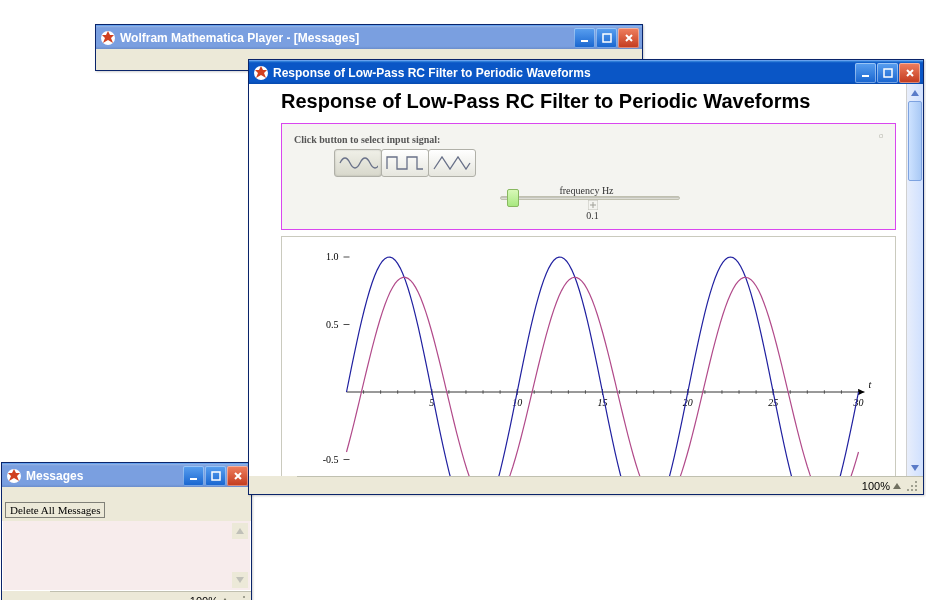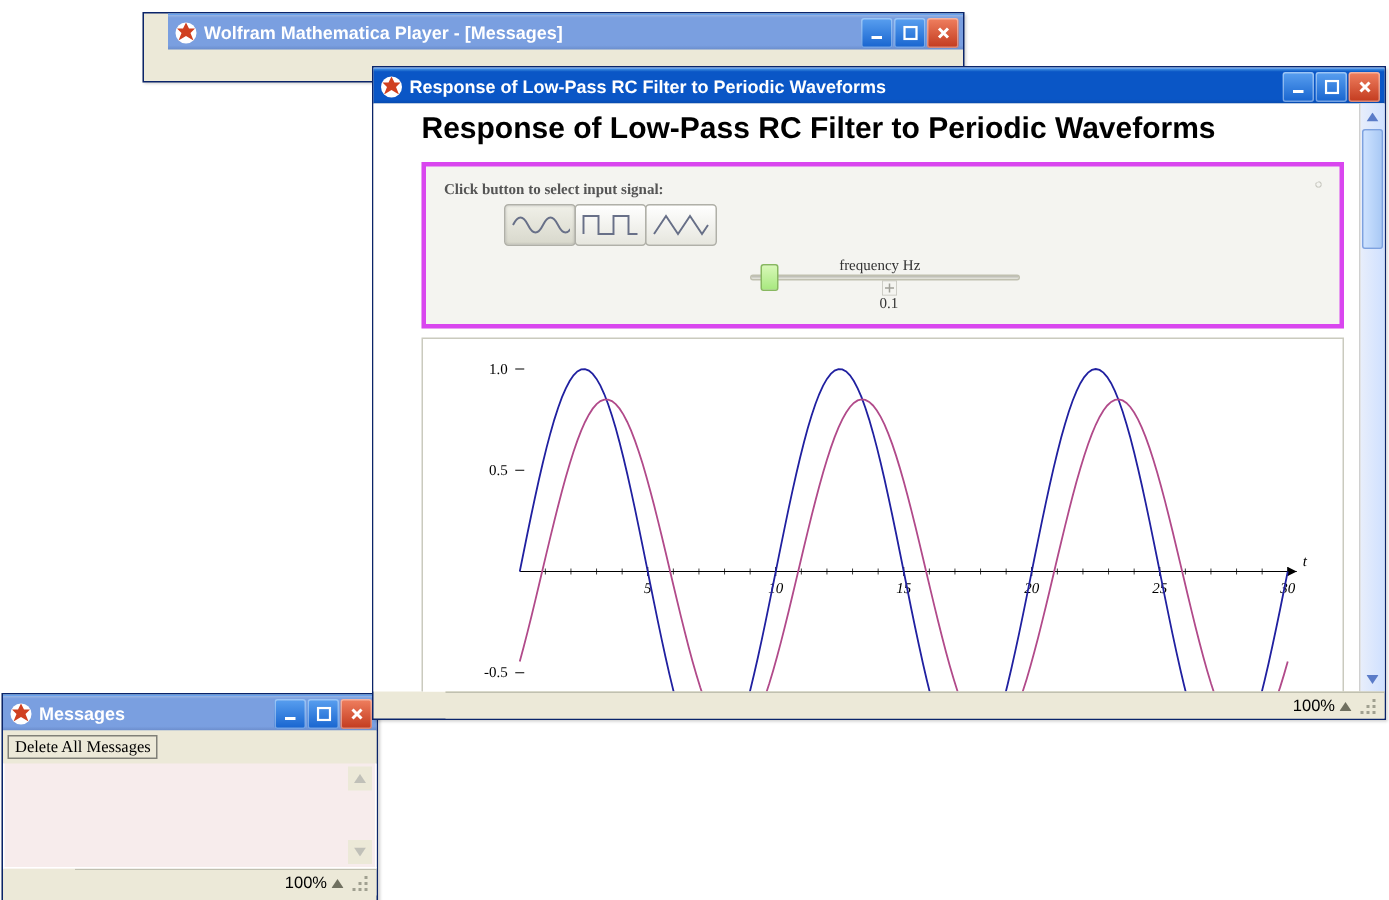--- a/index.html
+++ b/index.html
@@ -75,21 +75,21 @@
 
   
   .doc-body { position: absolute; top: 24px; left: 0; right: 0; bottom: 18px; background: #fff; display: flex; }
   .doc-content { flex: 1; padding: 2px 10px 0 32px; overflow: hidden; position: relative; }
   .doc-vscroll { width: 17px; background: linear-gradient(to right, #e8eefb, #cfe0ff); border-left: 1px solid #d0d0d0; position: relative; }
   .vs-btn { height: 17px; display: flex; align-items: center; justify-content: center; color: #5a7bc8; }
   .vs-thumb { position: absolute; left: 1px; right: 1px; top: 17px; height: 80px; background: linear-gradient(to right, #cde2ff, #a9c9f5); border: 1px solid #7da2e0; border-radius: 2px; }
   .doc-title { font: bold 20px Arial; padding: 4px 0 10px; }
 
   .panel {
-    border: 3px solid #d946ef; background: #f4f4f0; padding: 10px 12px 8px; position: relative; margin-bottom: 6px;
+    border: 1px solid #d946ef; background: #f4f4f0; padding: 10px 12px 8px; position: relative; margin-bottom: 6px;
   }
   .panel .gear {
     position: absolute; right: 8px; top: 6px; width: 12px; height: 12px; color: #b8b8b0;
   }
   .panel-label { font: bold 10px Verdana; color: #555; margin-bottom: 4px; }
   .signal-row { display: flex; padding-left: 40px; margin-bottom: 8px; }
   .sigbtn {
     width: 48px; height: 28px; border: 1px solid #b0b0a8;
     background: linear-gradient(to bottom, #ffffff, #e6e6de);
     display: flex; align-items: center; justify-content: center;
@@ -112,21 +112,21 @@
   }
   .slider-plus { width: 10px; height: 10px; margin-left: 6px; color: #a0a098; }
   .slider-val { margin-left: 6px; }
 
   .plot-frame { border: 1px solid #cacabe; background: #fff; height: 300px; overflow: hidden; }
   .plot { width: 100%; height: 310px; display: block; }
 </style>
 </head>
 <body>
 
-<div class="window" style="left:95px; top:8px; width:548px; height:47px;padding-left:16px;">
+<div class="window" style="left:95px; top:24px; width:548px; height:47px;">
   <div class="titlebar inactive">
     <span class="icon">
       <svg viewBox="0 0 16 16">
           <circle cx="8" cy="8" r="7" fill="#fff"></circle>
           <path d="M8 1 L10 5 L14 5 L11 8 L13 13 L8 10 L3 13 L5 8 L2 5 L6 5 Z" fill="#d04020"></path>
         </svg>
     </span>
     <span class="title">Wolfram Mathematica Player - [Messages]</span>
     <div class="winbtn blue">
         <svg width="10" height="10">
@@ -164,21 +164,21 @@
         <svg width="10" height="10">
           <rect x="1" y="1" width="8" height="8" fill="none" stroke="#fff" stroke-width="1.5"></rect>
         </svg>
       </div>
     <div class="winbtn red">
         <svg width="10" height="10">
           <path d="M2 2 L8 8 M8 2 L2 8" stroke="#fff" stroke-width="2"></path>
         </svg>
       </div>
   </div>
-  <div style="padding:1px; background:#ece9d8;">
+  <div style="padding:1px; background:#ece9d8;margin-top:12px;">
     <button class="delete-all">Delete All Messages</button>
   </div>
   <div class="msg-body">
     <div class="msg-scroll-up">
         <svg width="8" height="6">
           <path d="M4 0 L8 6 L0 6 Z" fill="#c0c0b8"></path>
         </svg>
       </div>
     <div class="msg-scroll-down">
         <svg width="8" height="6">
@@ -199,21 +199,21 @@
             <rect x="10" y="6" width="2" height="2"></rect>
             <rect x="2" y="10" width="2" height="2"></rect>
             <rect x="6" y="10" width="2" height="2"></rect>
             <rect x="10" y="10" width="2" height="2"></rect>
           </g>
         </svg>
     </span>
   </div>
 </div>
 
-<div class="window" style="left:248px; top:44px; width:676px; height:436px;">
+<div class="window" style="left:248px; top:59px; width:676px; height:436px;">
   <div class="titlebar">
     <span class="icon">
       <svg viewBox="0 0 16 16">
           <circle cx="8" cy="8" r="7" fill="#fff"></circle>
           <path d="M8 1 L10 5 L14 5 L11 8 L13 13 L8 10 L3 13 L5 8 L2 5 L6 5 Z" fill="#d04020"></path>
         </svg>
     </span>
     <span class="title">Response of Low-Pass RC Filter to Periodic Waveforms</span>
     <div class="winbtn blue">
         <svg width="10" height="10">

